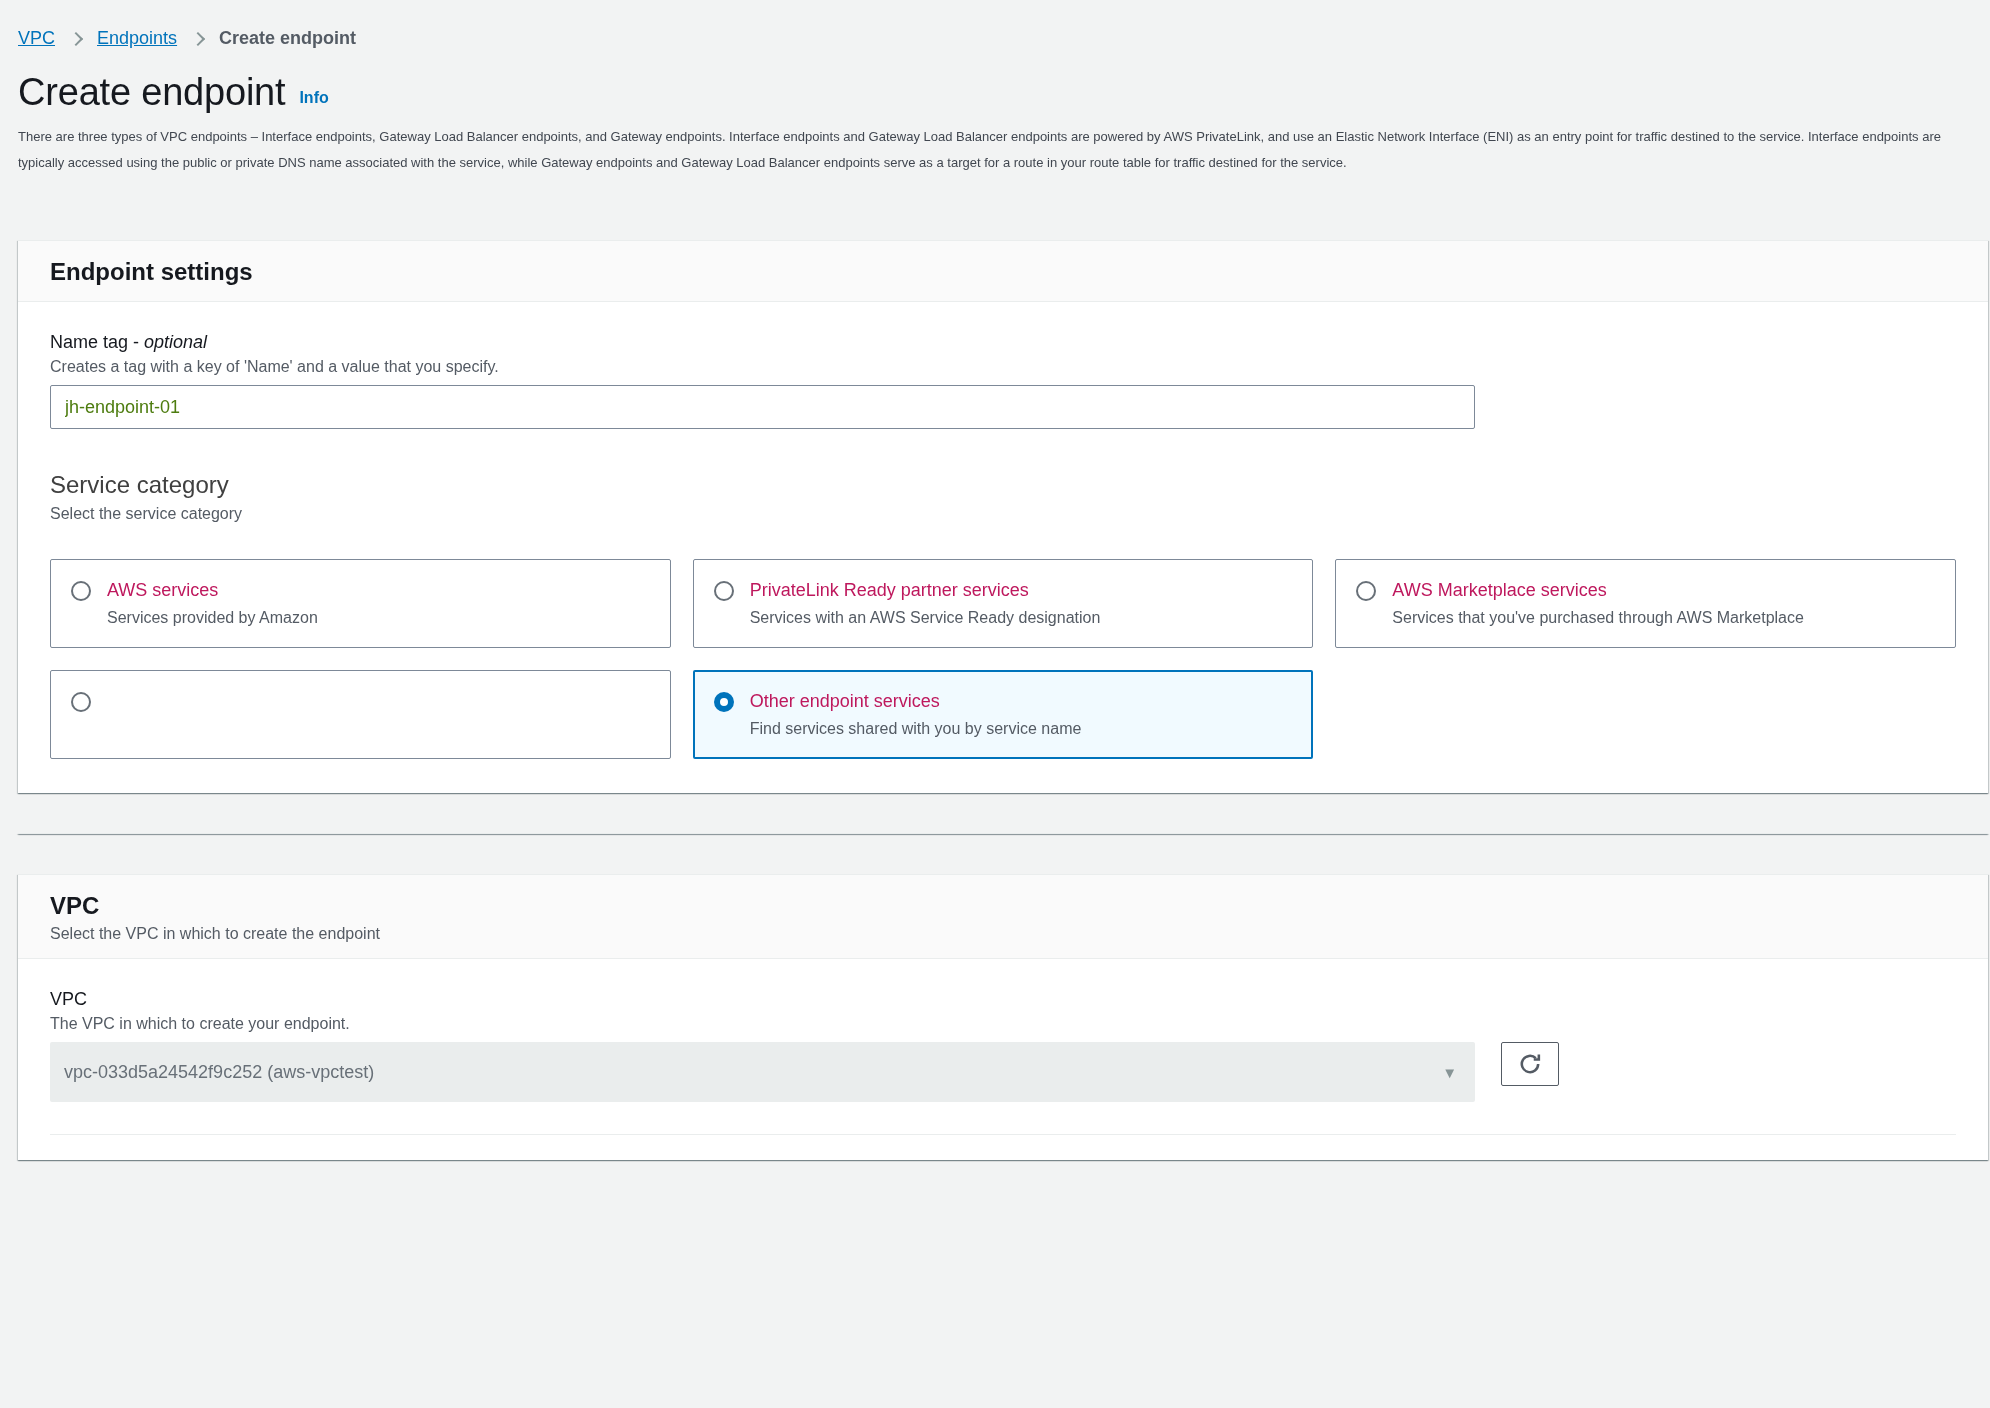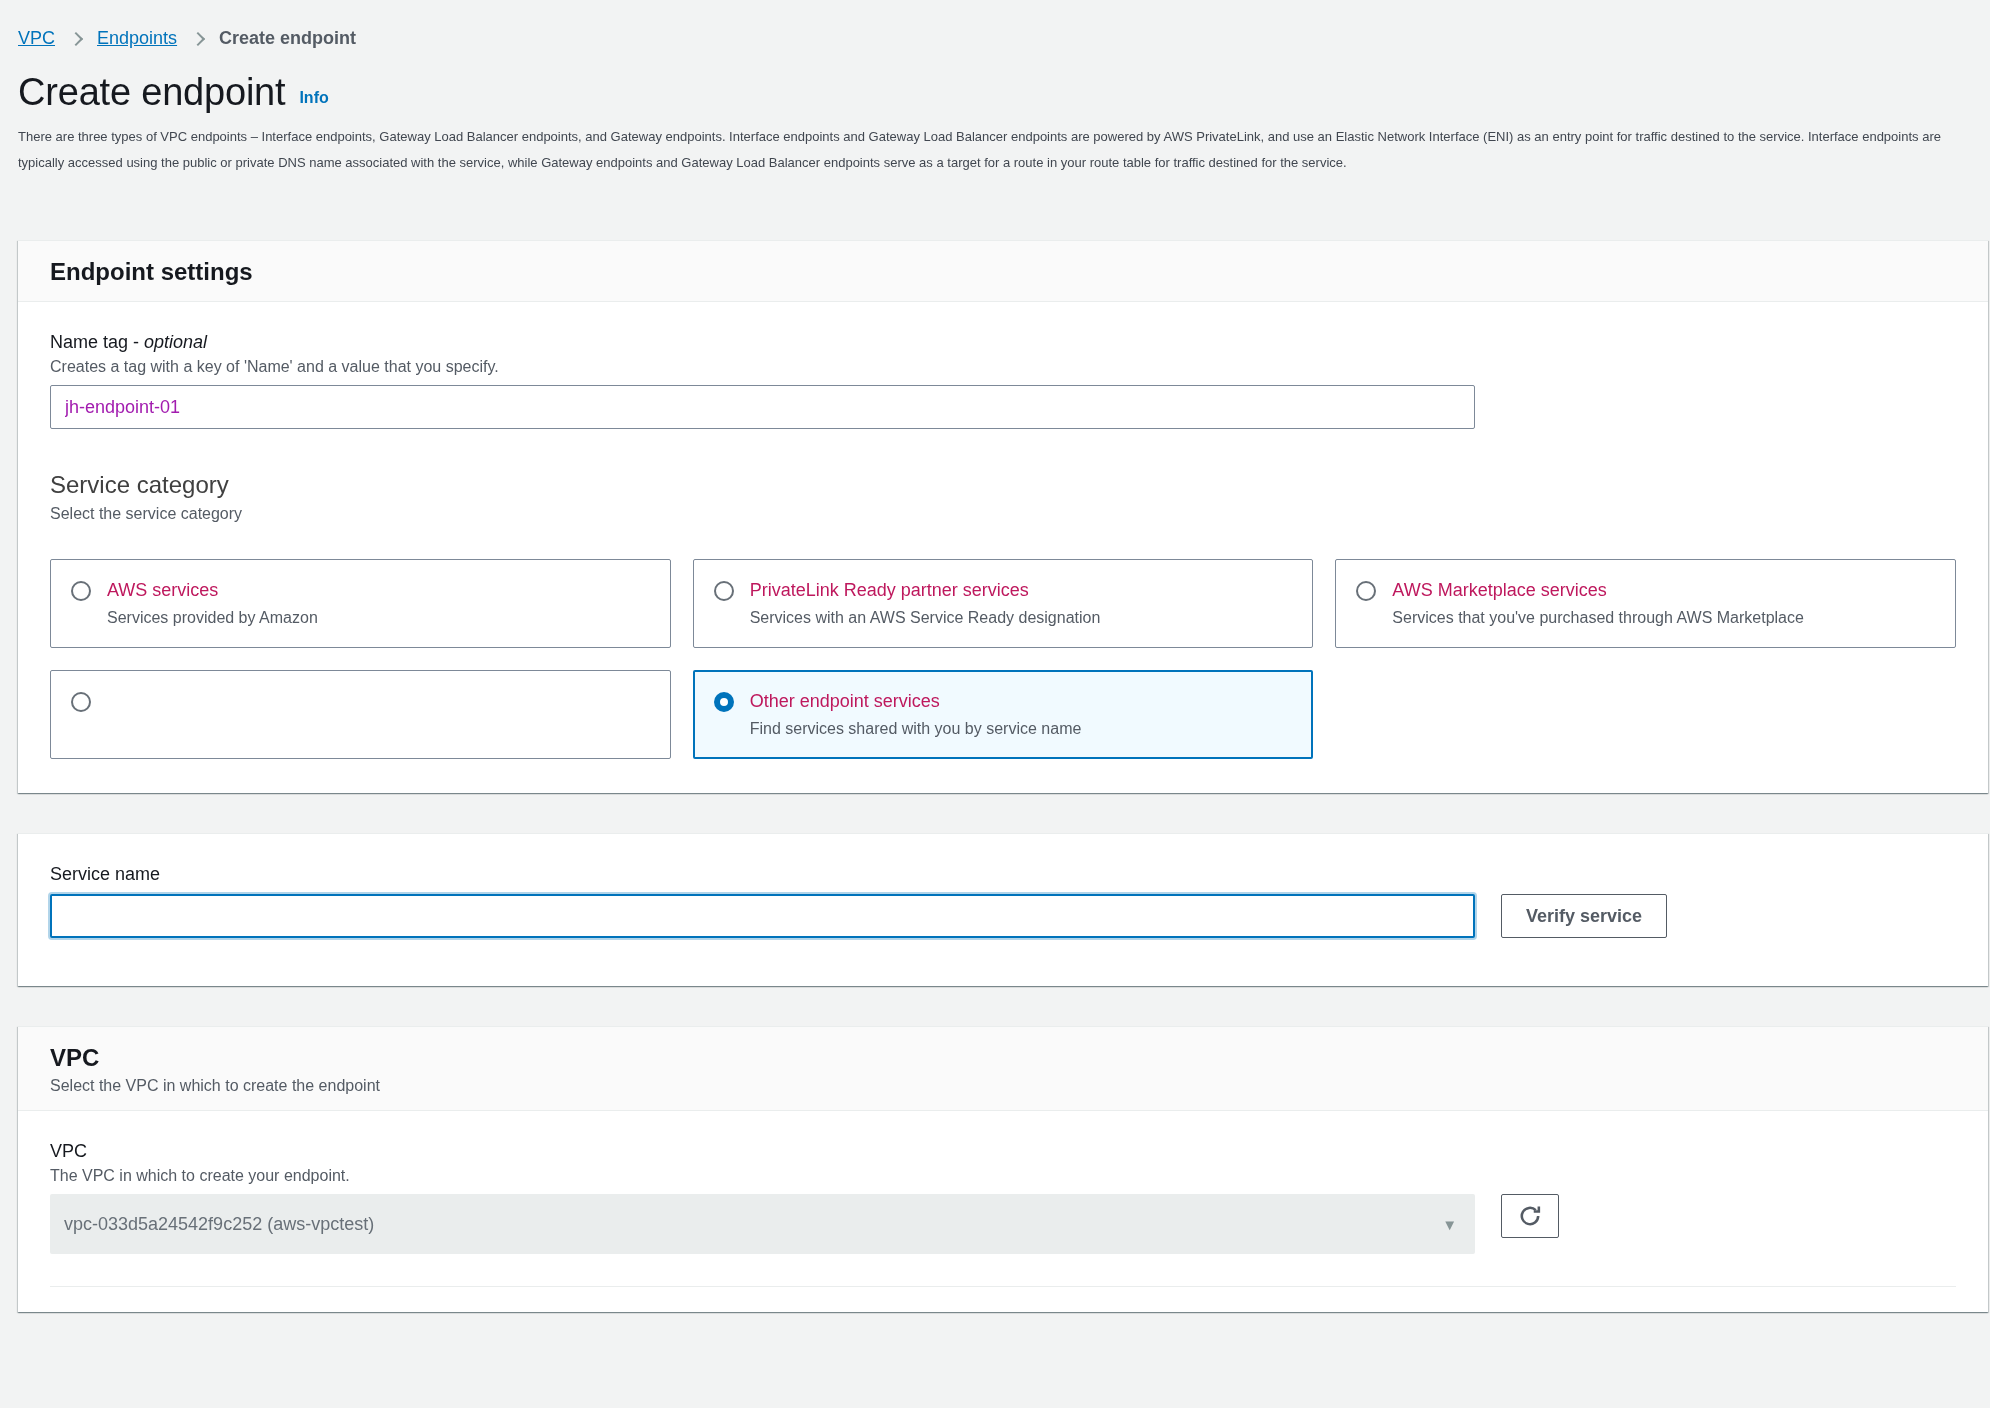--- a/index.html
+++ b/index.html
@@ -35,21 +35,21 @@
   .card-title { font-size:24px; font-weight:700; color:#16191f; }
   .card-sub { font-size:16px; color:#545b64; margin-top:5px; }
   .card-body { padding:30px 32px 34px; }
 
   
   .field-label { font-size:18px; color:#16191f; margin-bottom:5px; }
   .field-label .opt { font-style:italic; }
   .field-help { font-size:16px; color:#545b64; margin-bottom:9px; }
   .text-input {
     width:1425px; height:44px; border:1px solid #7d8998; border-radius:2px;
-    font-size:18px; font-family:inherit; color:#a21caf; padding:0 14px; background:#fff; outline:none;
+    font-size:18px; font-family:inherit; color:#4d7c0f; padding:0 14px; background:#fff; outline:none;
   }
   .text-input.focused { border:2px solid #0073bb; box-shadow:0 0 0 2px rgba(0,115,187,.30); padding:0 13px; }
 
   .section-title { font-size:24px; font-weight:400; color:#404040; margin-top:42px; }
   .section-sub { font-size:16px; color:#545b64; margin-top:6px; }
 
   
   .tiles { display:grid; grid-template-columns:repeat(3,1fr); gap:22px; margin-top:36px; }
   .tile { border:1px solid #7d8998; border-radius:2px; background:#fff; padding:18px 20px; display:flex; gap:16px; cursor:pointer; }
   .tile.selected { border:2px solid #0073bb; background:#f1faff; padding:17px 19px; }
@@ -140,27 +140,20 @@
           <div>
             <div class="tile-title">Other endpoint services</div>
             <div class="tile-desc">Find services shared with you by service name</div>
           </div>
         </div>
       </div>
     </div>
   </section>
 
   <section class="card">
-    <div class="card-body" style="padding-bottom:48px;">
-      <div class="field-label">Service name</div>
-      <div class="row" style="margin-top:9px;">
-        <input class="text-input focused" type="text" value="" style="">
-        <button class="btn">Verify service</button>
-      </div>
-    </div>
   </section>
 
   <section class="card" style="margin-bottom:0;">
     <div class="card-header">
       <div class="card-title">VPC</div>
       <div class="card-sub">Select the VPC in which to create the endpoint</div>
     </div>
     <div class="card-body" style="padding-bottom:0;">
       <div class="field-label">VPC</div>
       <div class="field-help">The VPC in which to create your endpoint.</div>

